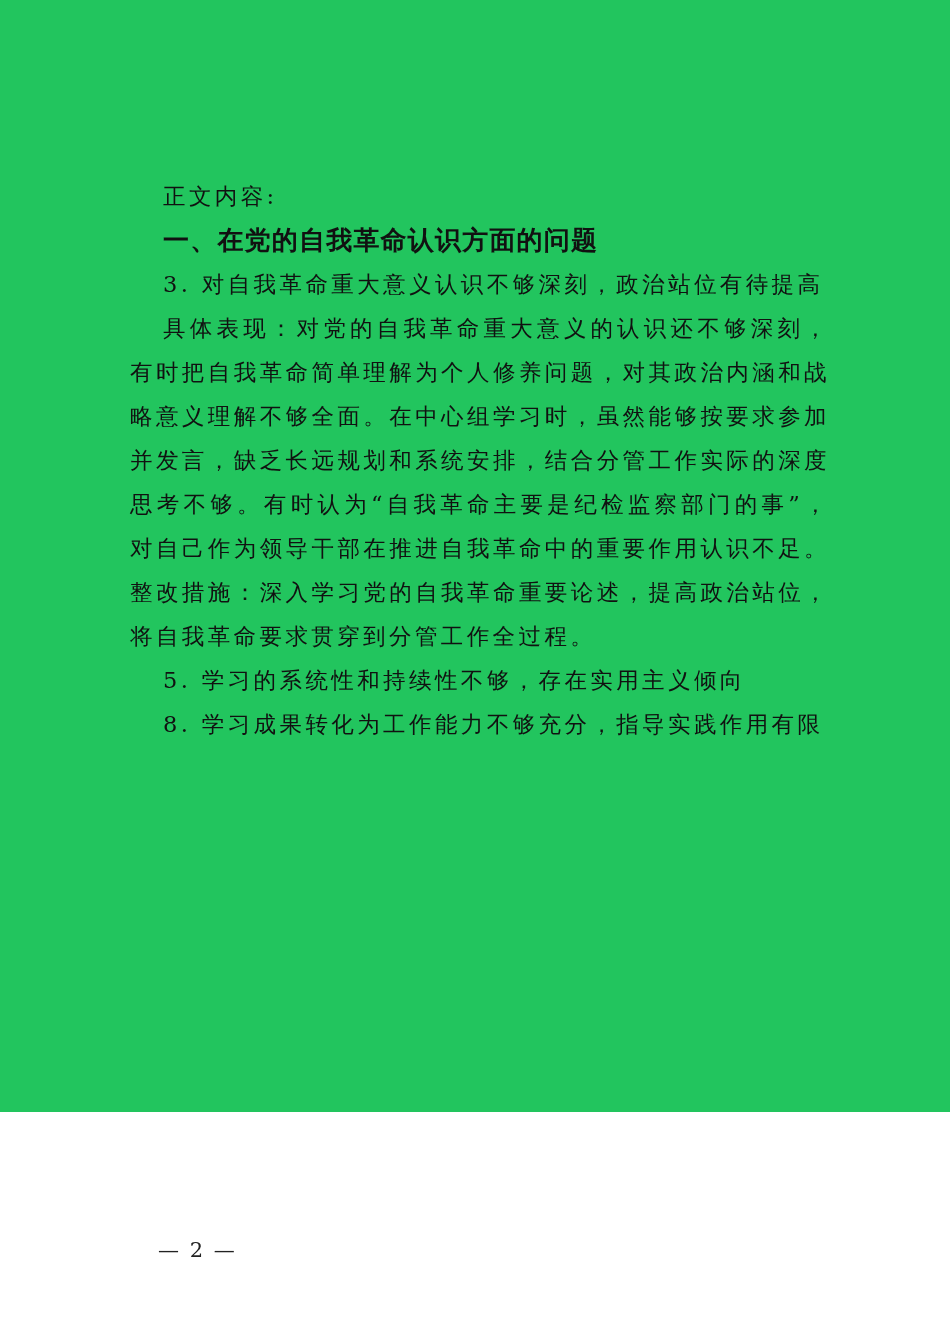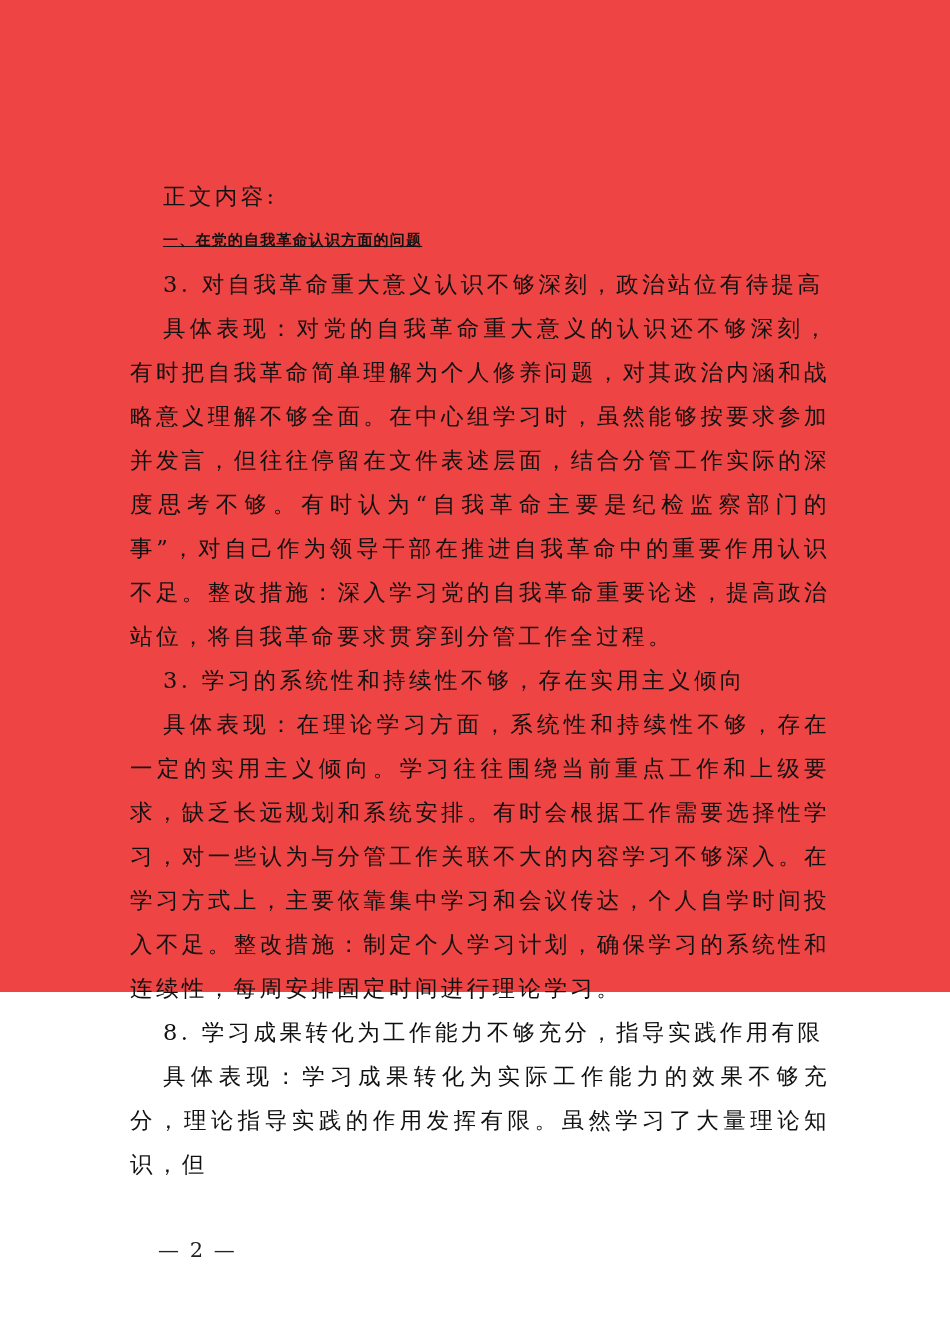--- a/index.html
+++ b/index.html
@@ -1,53 +1,51 @@
 <!DOCTYPE html>
 <html><head>
 <meta charset="utf-8">
 <style>
   html, body { margin: 0; padding: 0; background: #ffffff; }
   body { width: 950px; height: 1344px; position: relative; overflow: hidden; }
   .page {
-    position: absolute; left: 0; top: 0; width: 950px; height: 992px; background: #ef4444;
+    position: absolute; left: 0; top: 0; width: 950px; height: 1112px; background: #22c55e;
   }
   .content {
     position: absolute; left: 130px; top: 174px; width: 700px;
     font-family: "DejaVu Serif", "Liberation Serif", serif;
     font-size: 22.5px; color: #111111;
     line-height: 44px;
   }
   .p {
     margin: 0; text-indent: 33px; text-align: justify; text-align-last: left;
     letter-spacing: 3.4px;
   }
   .p.nojust { text-align: left; }
   .h1 {
     margin: 0; text-indent: 33px;
     font-family: "DejaVu Sans", "Liberation Sans", sans-serif;
-    font-weight: bold; font-size: 15px; letter-spacing: 1.2px; text-decoration: underline;
+    font-weight: bold; font-size: 26px; letter-spacing: 1.2px;
   }
   .footer {
     position: absolute; left: 158px; top: 1238px;
     font-family: "DejaVu Serif", "Liberation Serif", serif;
     font-size: 21px; color: #222222; letter-spacing: 2px;
   }
 </style>
 </head>
 <body>
 
 <div class="page">
   <div class="content">
     <p class="p nojust">正文内容:</p>
     <p class="h1">一、在党的自我革命认识方面的问题</p>
 
     <p class="p nojust">3. 对自我革命重大意义认识不够深刻，政治站位有待提高</p>
-    <p class="p">具体表现：对党的自我革命重大意义的认识还不够深刻，有时把自我革命简单理解为个人修养问题，对其政治内涵和战略意义理解不够全面。在中心组学习时，虽然能够按要求参加并发言，但往往停留在文件表述层面，结合分管工作实际的深度思考不够。有时认为“自我革命主要是纪检监察部门的事”，对自己作为领导干部在推进自我革命中的重要作用认识不足。整改措施：深入学习党的自我革命重要论述，提高政治站位，将自我革命要求贯穿到分管工作全过程。</p>
+    <p class="p">具体表现：对党的自我革命重大意义的认识还不够深刻，有时把自我革命简单理解为个人修养问题，对其政治内涵和战略意义理解不够全面。在中心组学习时，虽然能够按要求参加并发言，缺乏长远规划和系统安排，结合分管工作实际的深度思考不够。有时认为“自我革命主要是纪检监察部门的事”，对自己作为领导干部在推进自我革命中的重要作用认识不足。整改措施：深入学习党的自我革命重要论述，提高政治站位，将自我革命要求贯穿到分管工作全过程。</p>
 
-    <p class="p nojust">3. 学习的系统性和持续性不够，存在实用主义倾向</p>
-    <p class="p">具体表现：在理论学习方面，系统性和持续性不够，存在一定的实用主义倾向。学习往往围绕当前重点工作和上级要求，缺乏长远规划和系统安排。有时会根据工作需要选择性学习，对一些认为与分管工作关联不大的内容学习不够深入。在学习方式上，主要依靠集中学习和会议传达，个人自学时间投入不足。整改措施：制定个人学习计划，确保学习的系统性和连续性，每周安排固定时间进行理论学习。</p>
+    <p class="p nojust">5. 学习的系统性和持续性不够，存在实用主义倾向</p>
 
     <p class="p nojust">8. 学习成果转化为工作能力不够充分，指导实践作用有限</p>
-    <p class="p">具体表现：学习成果转化为实际工作能力的效果不够充分，理论指导实践的作用发挥有限。虽然学习了大量理论知识，但</p>
   </div>
 
   <div class="footer">— 2 —</div>
 </div>
 
 </body></html>

